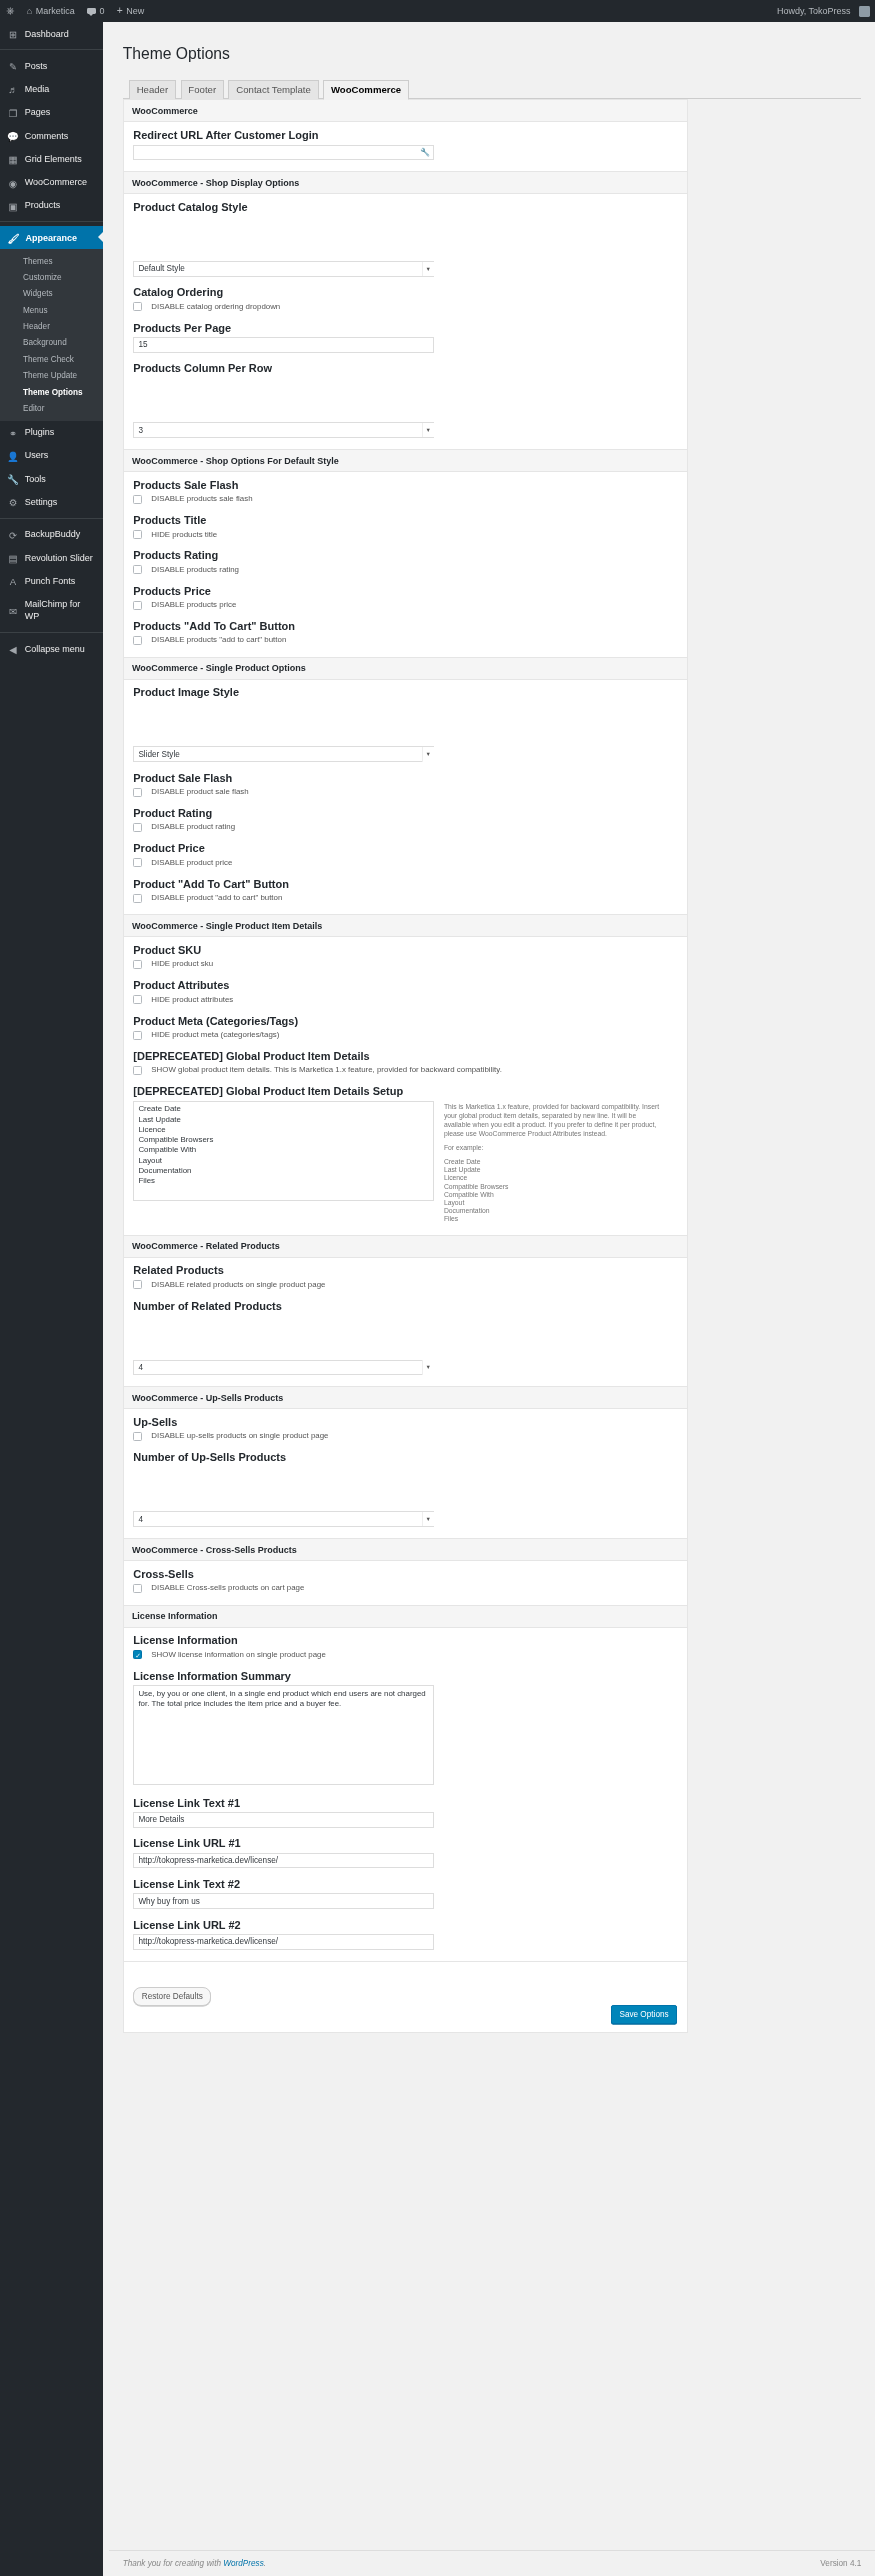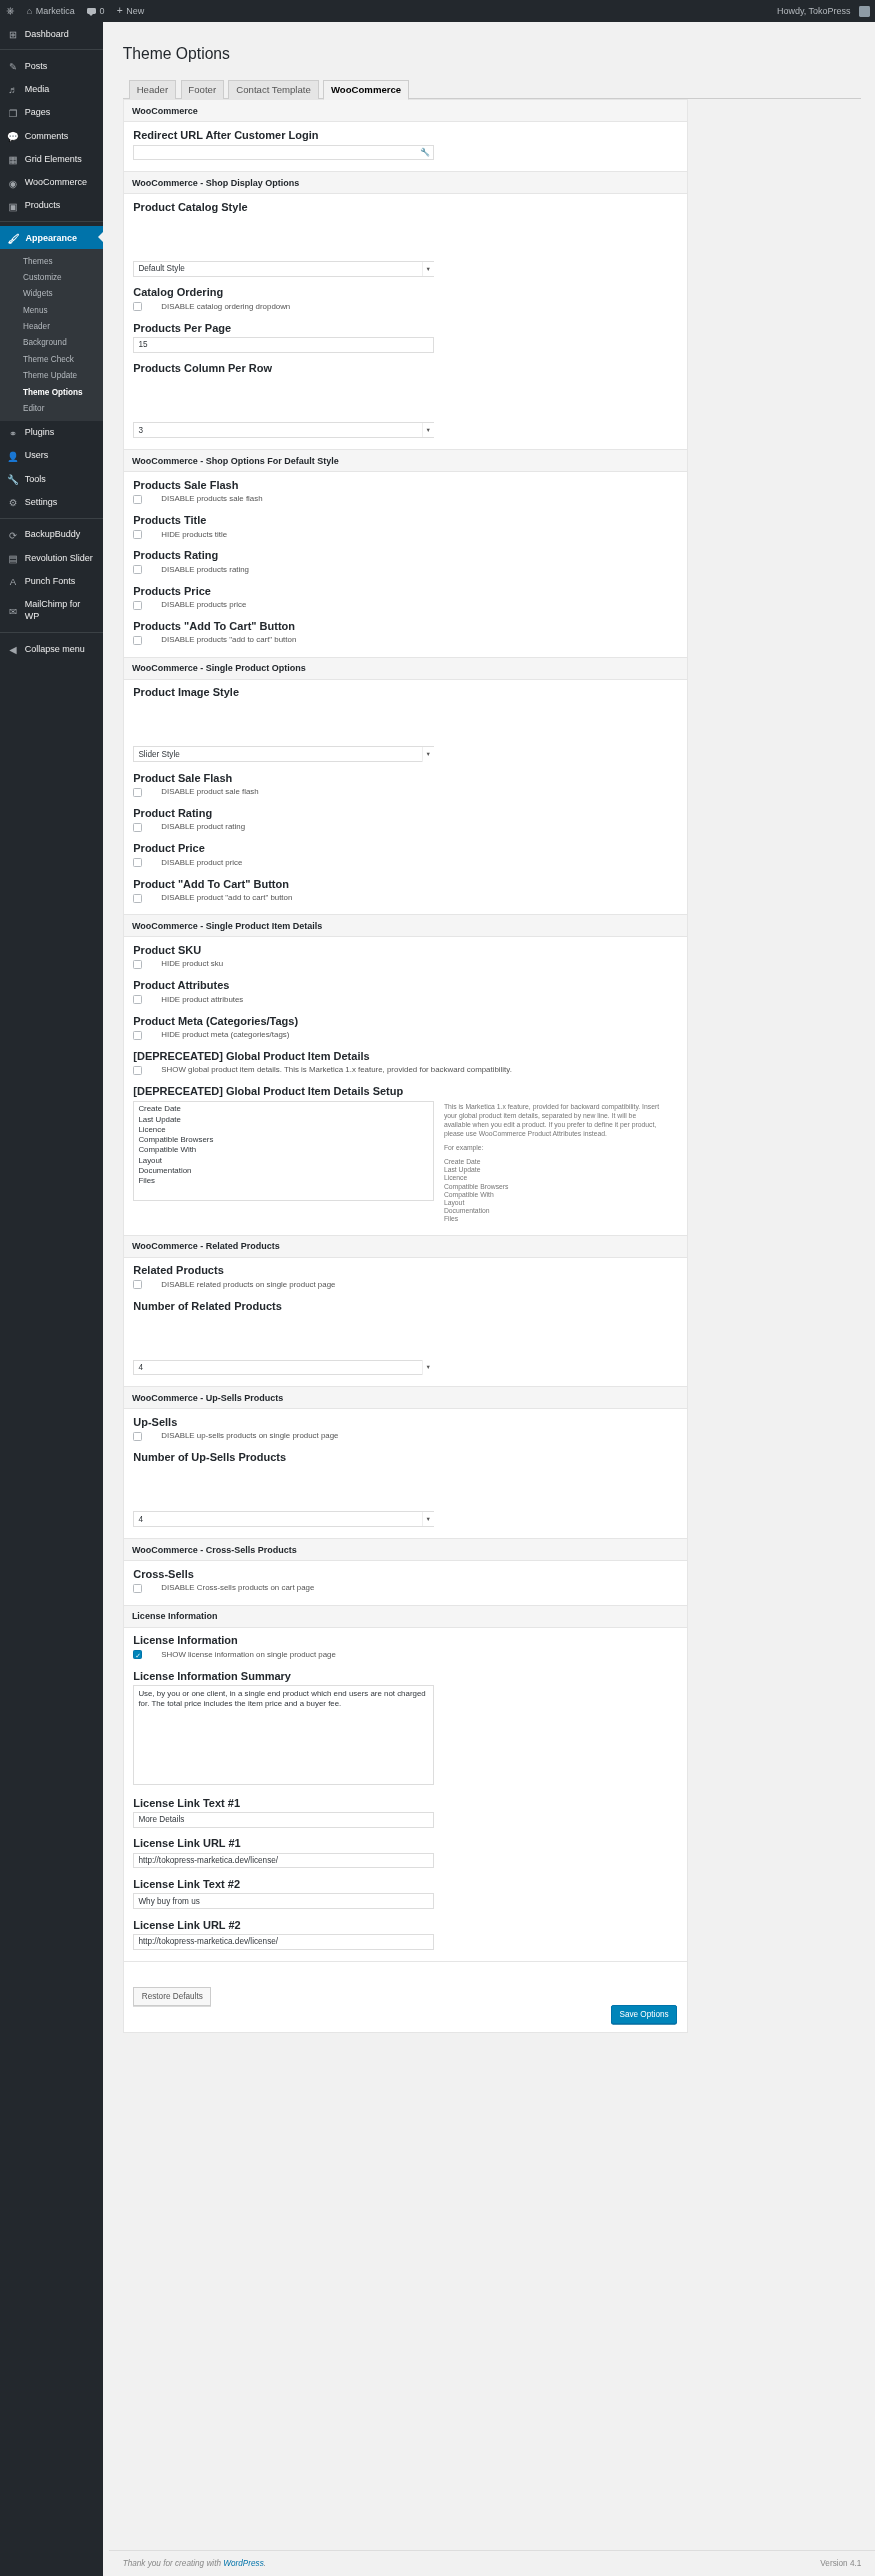--- a/index.html
+++ b/index.html
@@ -122,21 +122,21 @@
   .input-icon {
     position:absolute; right:4.1px; top:2.7px; width:9.6px; height:9.6px; color:#999; font-size:8.2px;
   }
   .sel-wrap { position:relative; width:301px;margin-top:48px; }
   .sel-arrow {
     position:absolute; right:0.7px; top:0.7px; width:11.6px; height:14.4px; background:#fff;
     display:flex; align-items:center; justify-content:center; font-size:5.5px; color:#555;
     border-left:0.7px solid #eee;
     pointer-events:none;
   }
-  .cb-row { display:flex; align-items:flex-start; gap:19px; margin-top:2.1px; }
+  .cb-row { display:flex; align-items:flex-start; gap:9px; margin-top:2.1px; }
   .cb {
     width:9px; height:9px; border:0.7px solid #b4b9be; background:#fff; border-radius:1.4px;
     flex:0 0 9px; margin-top:0.7px;
   }
   .cb.checked { background:#0085ba; border-color:#0073aa; position:relative; }
   .cb.checked:after {
     content:"✓"; color:#fff; font-size:6.8px; position:absolute; left:1px; top:-0.7px; line-height:9.6px;
   }
   .cb-label { font-size:7.9px; color:#555; line-height:10.3px; }
   .ta {
@@ -151,21 +151,21 @@
   .desc p { margin:0 0 5.5px 0; }
   .desc ul { margin:0; padding:0; list-style:none; }
   .desc li { line-height:8.2px; }
 
   
   .panel-footer {
     display:flex; align-items:center; justify-content:space-between;
     padding:8.2px 9.6px; border-top:0.7px solid #e5e5e5; background:#fff;
   }
   .btn-secondary {
-    background:#f7f7f7; border:0.7px solid #ccc; color:#555; border-radius:0;
+    background:#f7f7f7; border:0.7px solid #ccc; color:#555; border-radius:8px;
     padding:2.7px 7.5px; font-size:8.2px; line-height:11.6px; box-shadow:0 0.7px 0 #ccc;
   }
   .btn-primary {
     background:#0085ba; border:0.7px solid #0073aa; color:#fff; border-radius:2.1px;
     padding:2.7px 7.5px; font-size:8.2px; line-height:11.6px; box-shadow:0 0.7px 0 #006799;margin-top:35px;
   }
 
   
   .wp-footer {
     position:absolute; left:109px; bottom:0; width:766px; padding:8.2px 13.7px 8.2px 13.7px;

